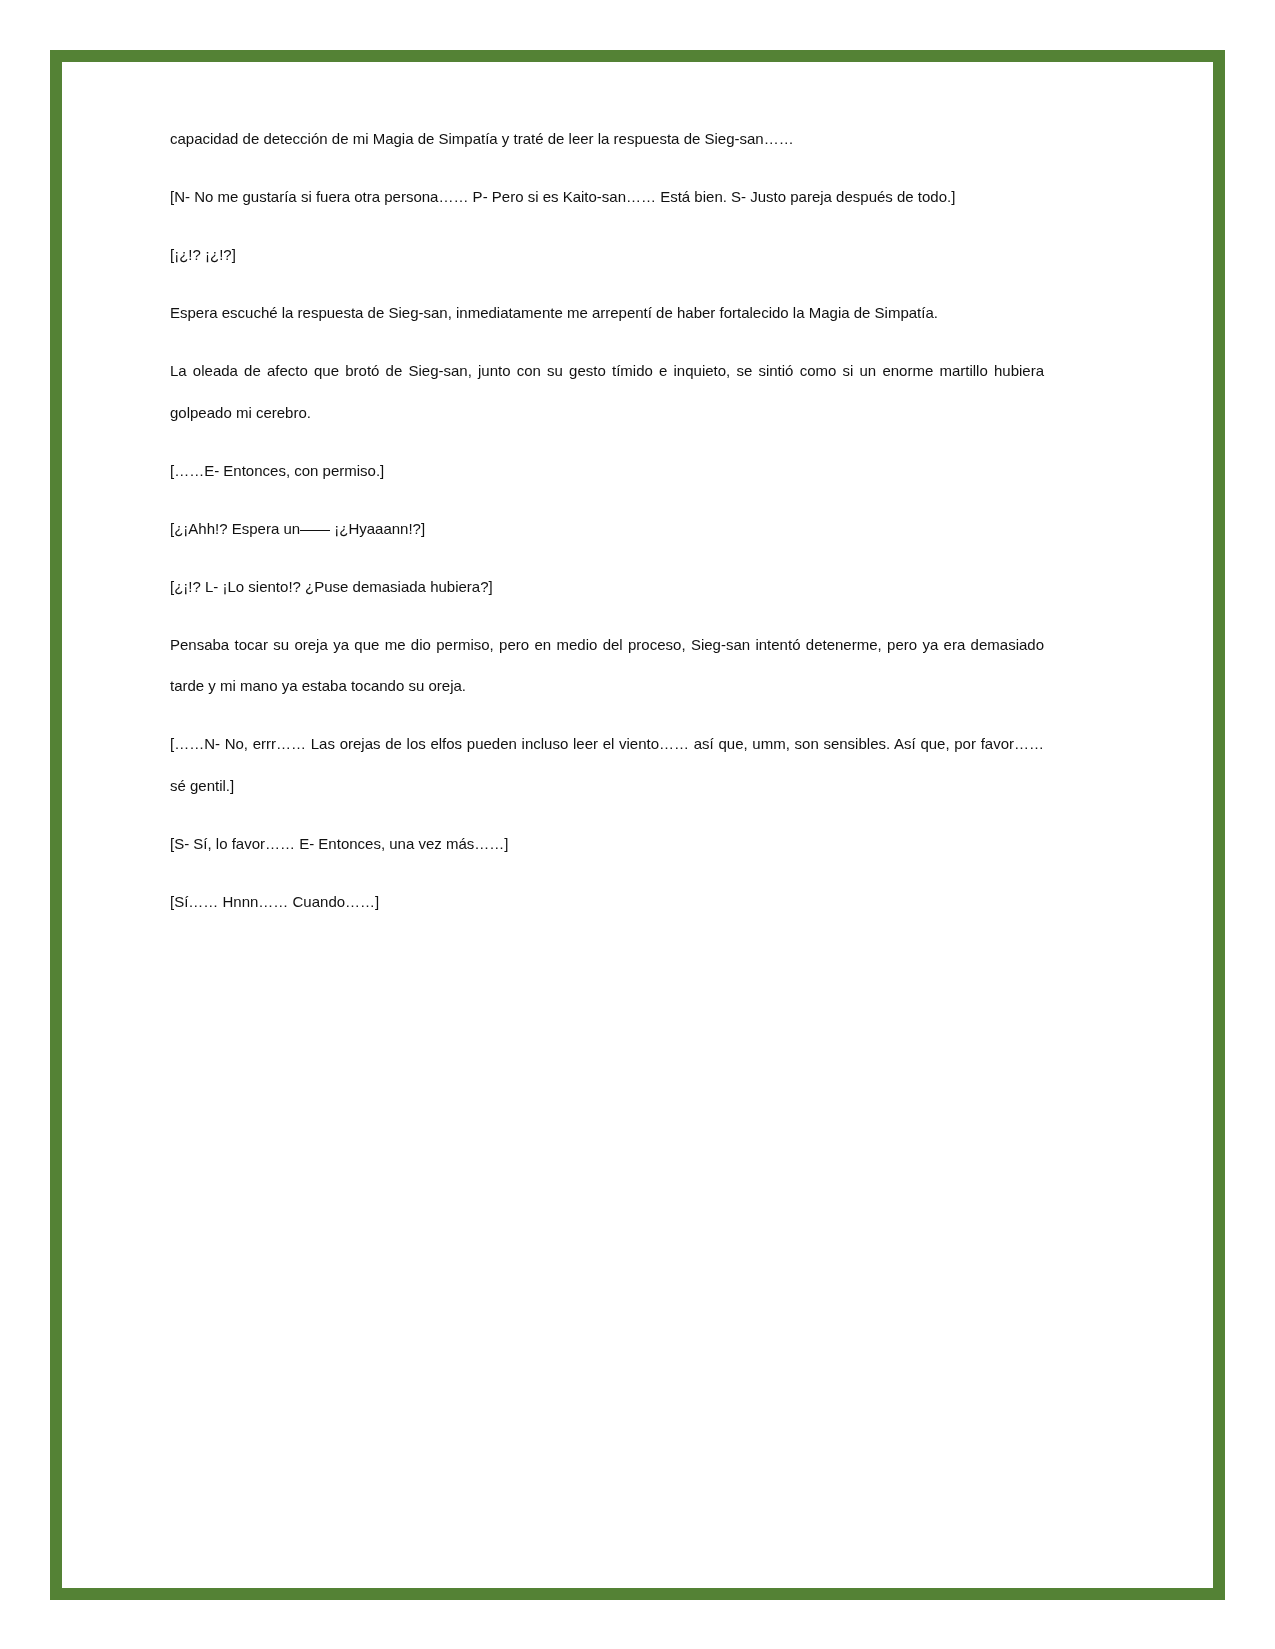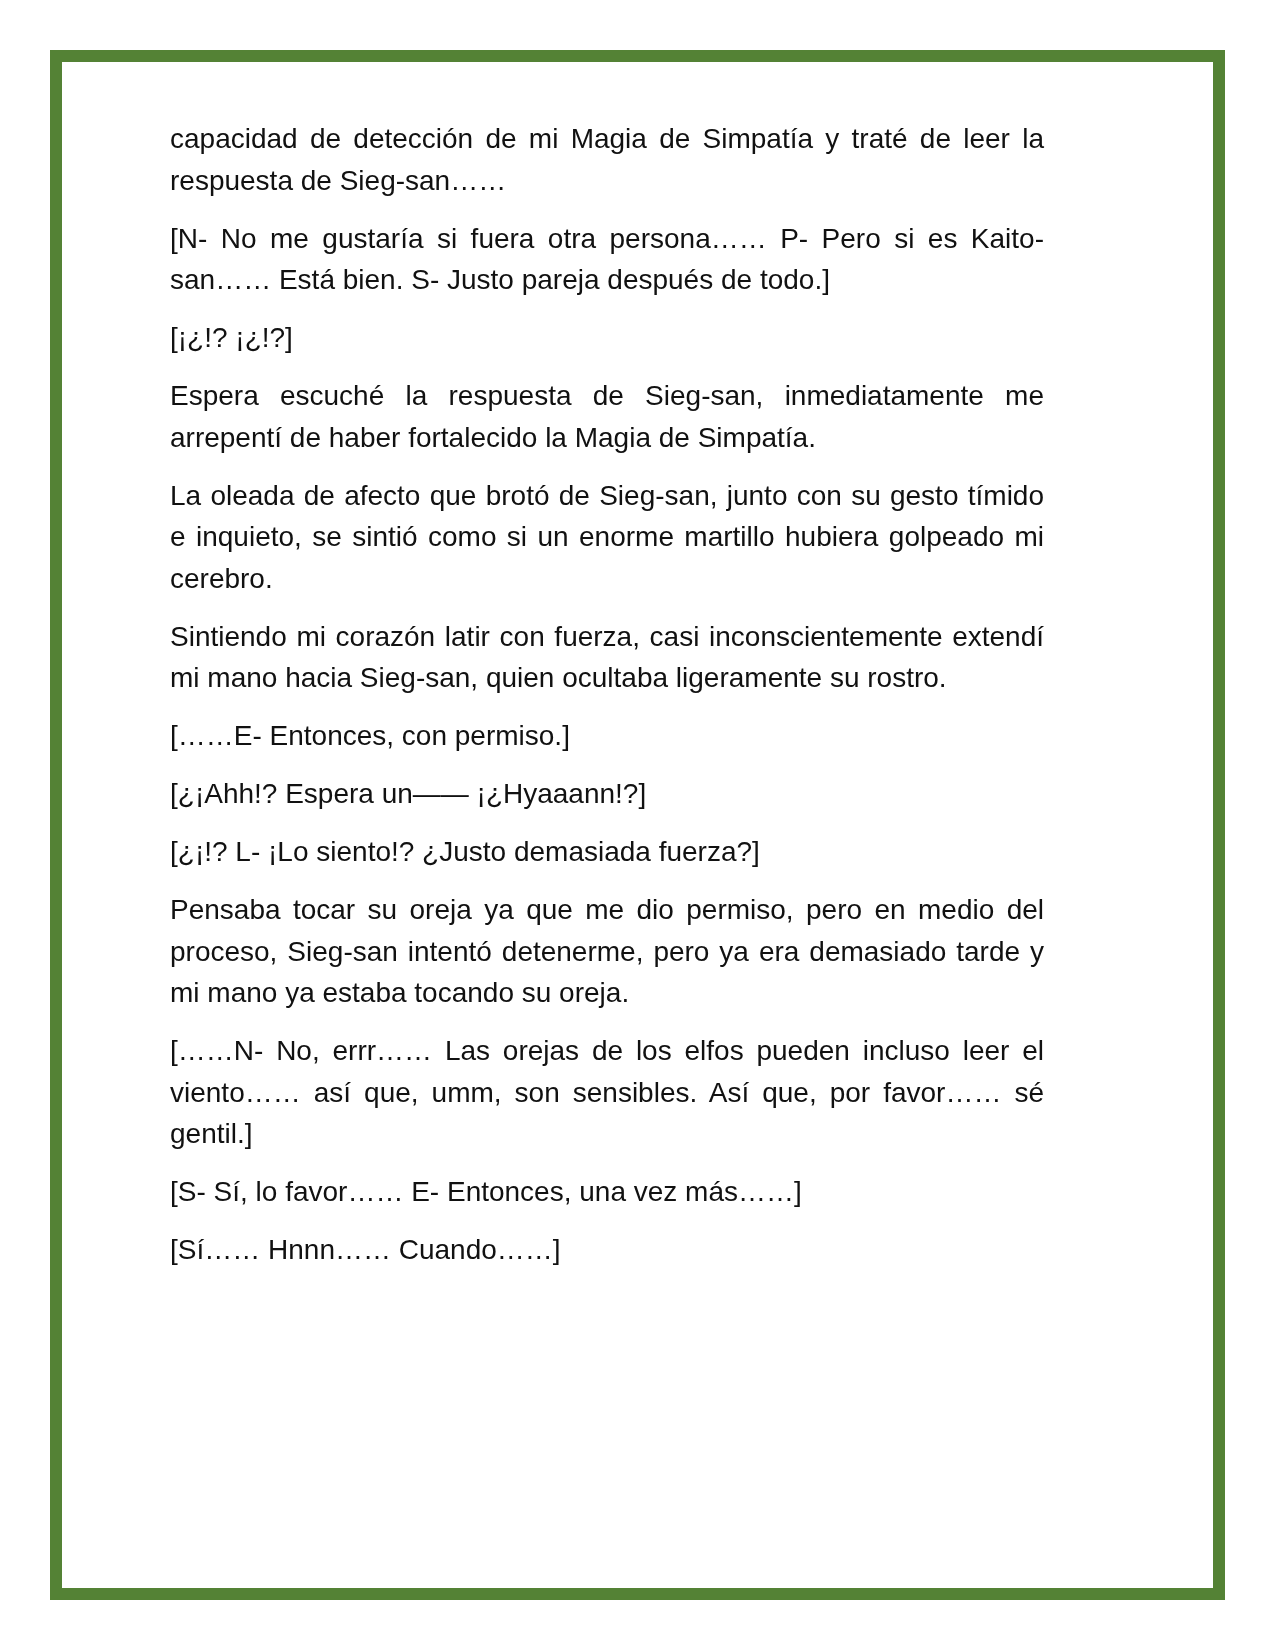--- a/index.html
+++ b/index.html
@@ -21,42 +21,41 @@
       height: 1526px;
       border: 12px solid #548235;
       background: #ffffff;
     }
     .content {
       position: absolute;
       left: 170px;
       top: 118px;
       width: 874px;
       font-family: "Liberation Sans", sans-serif;
-      font-size: 28px;
+      font-size: 15px;
       line-height: 41.5px;
       color: #111111;
     }
     .content p {
       margin: 0 0 16.5px 0;
       text-align: justify;
       text-justify: inter-word;
     }
   </style>
 </head>
 <body>
 
 <div class="page-frame" style="border-color: rgb(84, 130, 53);"></div>
 
 <div class="content">
   <p>capacidad de detección de mi Magia de Simpatía y traté de leer la respuesta de Sieg-san……</p>
   <p>[N- No me gustaría si fuera otra persona…… P- Pero si es Kaito-san…… Está bien. S- Justo pareja después de todo.]</p>
   <p>[¡¿!? ¡¿!?]</p>
   <p>Espera escuché la respuesta de Sieg-san, inmediatamente me arrepentí de haber fortalecido la Magia de Simpatía.</p>
   <p>La oleada de afecto que brotó de Sieg-san, junto con su gesto tímido e inquieto, se sintió como si un enorme martillo hubiera golpeado mi cerebro.</p>
-  <p>Sintiendo mi corazón latir con fuerza, casi inconscientemente extendí mi mano hacia Sieg-san, quien ocultaba ligeramente su rostro.</p>
   <p>[……E- Entonces, con permiso.]</p>
   <p>[¿¡Ahh!? Espera un—— ¡¿Hyaaann!?]</p>
-  <p>[¿¡!? L- ¡Lo siento!? ¿Justo demasiada fuerza?]</p>
+  <p>[¿¡!? L- ¡Lo siento!? ¿Puse demasiada hubiera?]</p>
   <p>Pensaba tocar su oreja ya que me dio permiso, pero en medio del proceso, Sieg-san intentó detenerme, pero ya era demasiado tarde y mi mano ya estaba tocando su oreja.</p>
   <p>[……N- No, errr…… Las orejas de los elfos pueden incluso leer el viento…… así que, umm, son sensibles. Así que, por favor…… sé gentil.]</p>
   <p>[S- Sí, lo favor…… E- Entonces, una vez más……]</p>
   <p>[Sí…… Hnnn…… Cuando……]</p>
 </div>
 
 </body></html>

